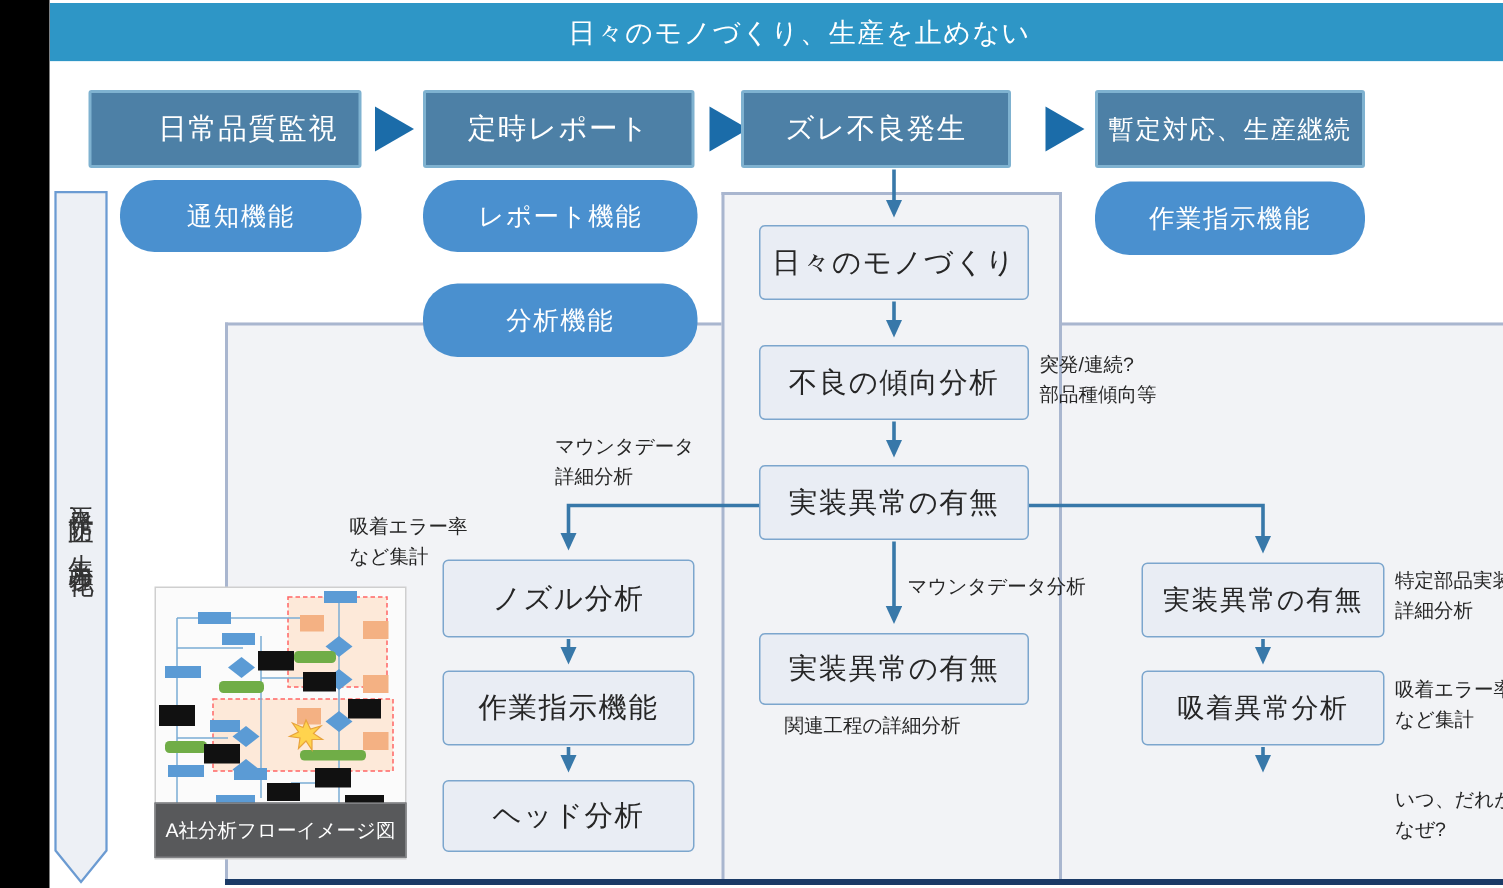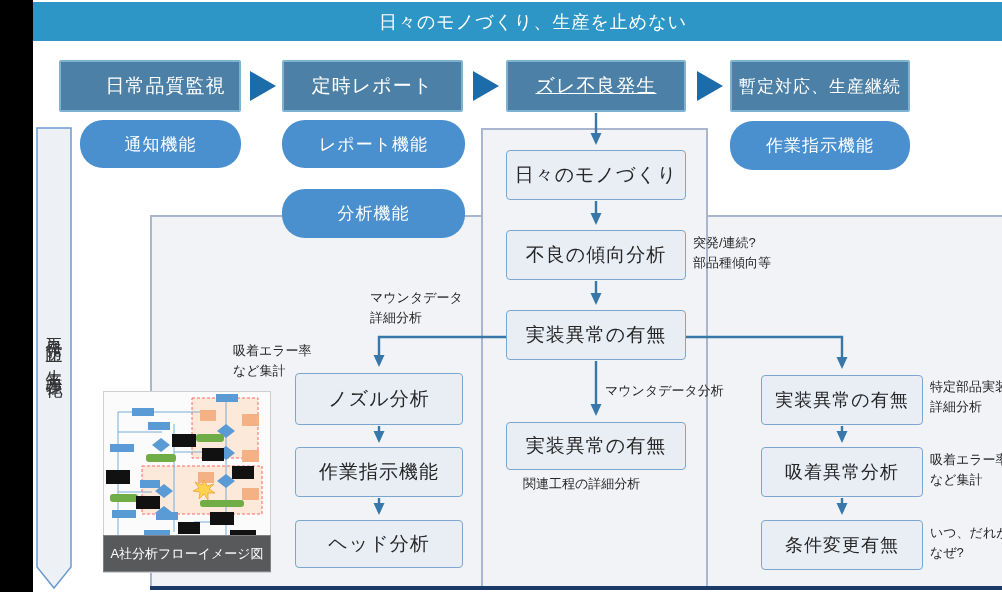--- a/index.html
+++ b/index.html
@@ -90,21 +90,21 @@
   </div>
 
   <div class="abs pbox" style="left:26px;top:60px;width:182px;height:52px;padding-left:31px;">
     <span>日常品質監視</span>
   </div>
   <div class="abs tri" style="left:217px;top:71px;"></div>
   <div class="abs pbox" style="left:249px;top:60px;width:181px;height:52px;text-align:right;">
     <span>定時レポート</span>
   </div>
   <div class="abs tri" style="left:440px;top:71px;"></div>
-  <div class="abs pbox" style="left:473px;top:60px;width:180px;height:52px;text-decoration:underline;">
+  <div class="abs pbox" style="left:461px;top:60px;width:180px;height:52px;">
     <span>ズレ不良発生</span>
   </div>
   <div class="abs tri" style="left:664px;top:71px;"></div>
   <div class="abs pbox" style="left:697px;top:60px;width:180px;height:52px;font-size:17px;">
     <span>暫定対応、生産継続</span>
   </div>
 
   <div class="abs pill" style="left:47px;top:120px;width:161px;height:48px;">
     <span>通知機能</span>
   </div>
@@ -139,23 +139,20 @@
   </div>
   <div class="abs fbox" style="left:262px;top:520px;width:168px;height:48px;">
     <span>ヘッド分析</span>
   </div>
 
   <div class="abs fbox" style="left:728px;top:375px;width:162px;height:50px;font-size:18px;">
     <span>実装異常の有無</span>
   </div>
   <div class="abs fbox" style="left:728px;top:447px;width:162px;height:50px;font-size:18px;">
     <span>吸着異常分析</span>
-  </div>
-  <div class="abs fbox" style="left:728px;top:520px;width:162px;height:50px;font-size:18px;">
-    <span>条件変更有無</span>
   </div>
 
   <div class="abs note" style="left:660px;top:233px;">突発/連続?
 部品種傾向等</div>
   <div class="abs note" style="left:337px;top:288px;">マウンタデータ
 詳細分析</div>
   <div class="abs note" style="left:200px;top:341px;">吸着エラー率
 など集計</div>
   <div class="abs note" style="left:572px;top:381px;">マウンタデータ分析</div>
   <div class="abs note" style="left:490px;top:474px;">関連工程の詳細分析</div>

